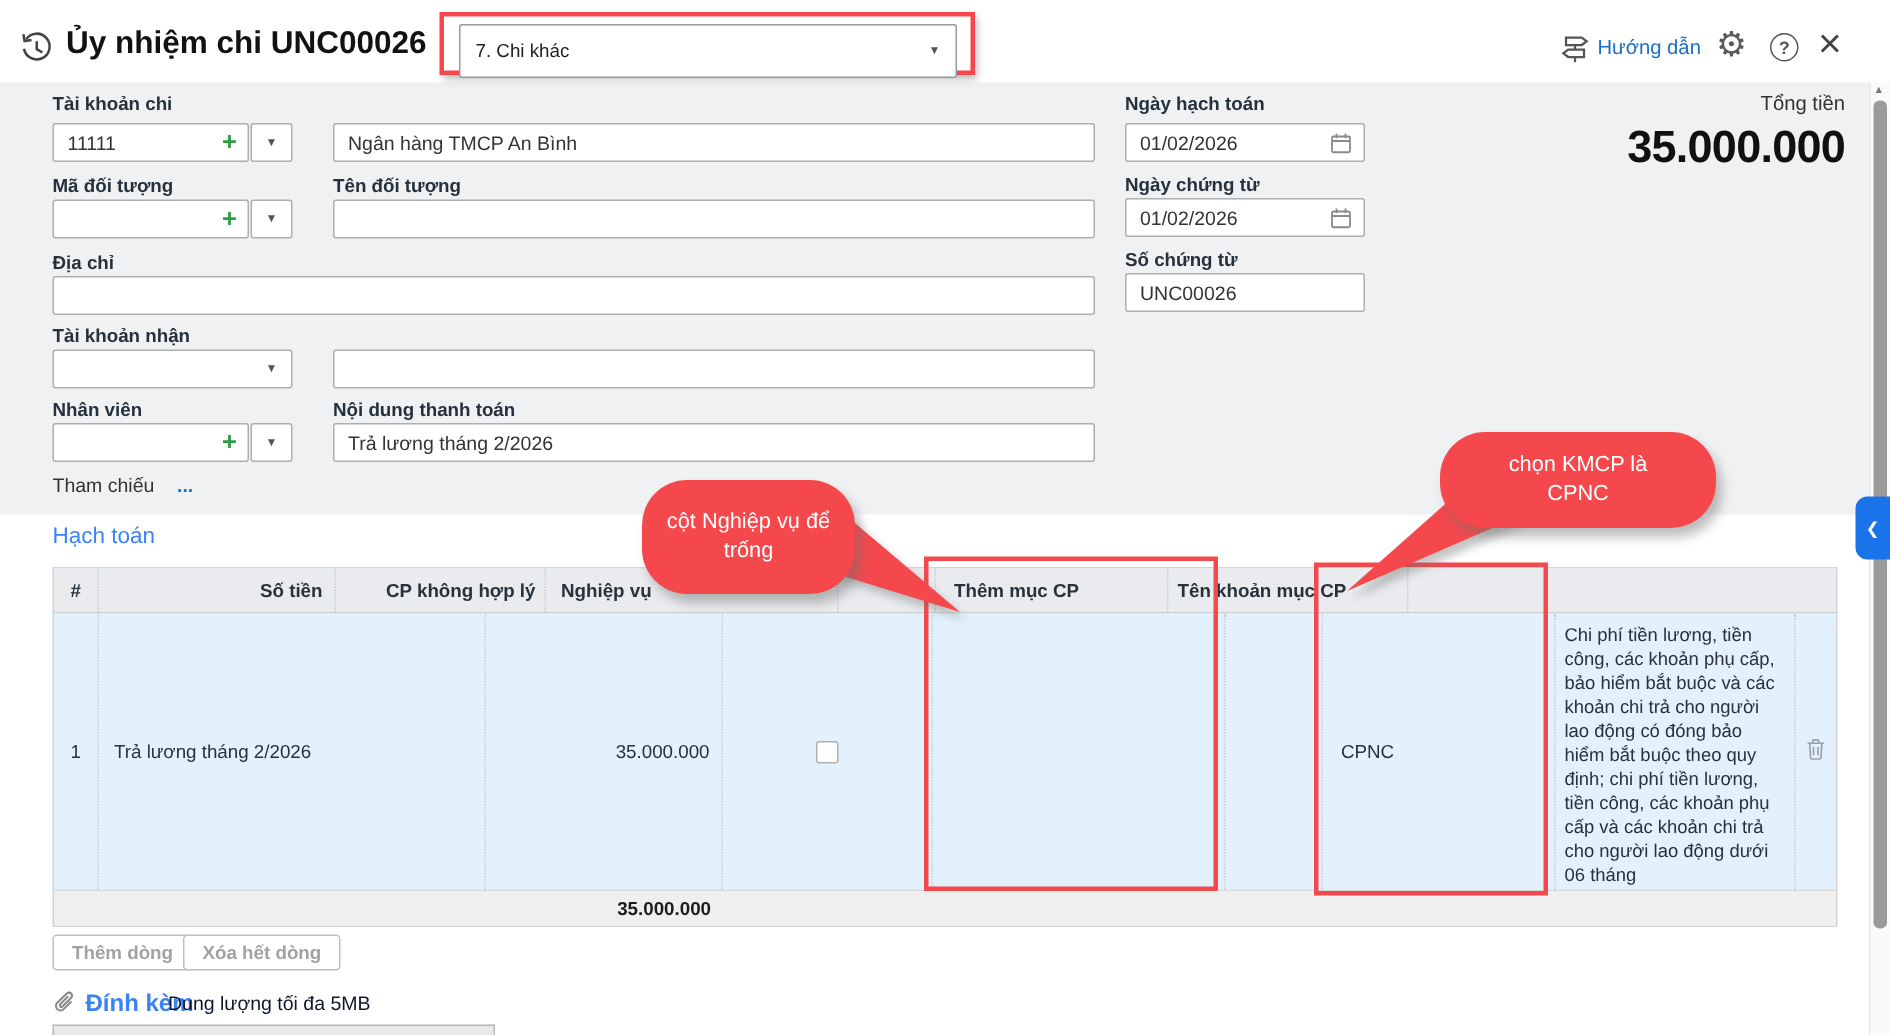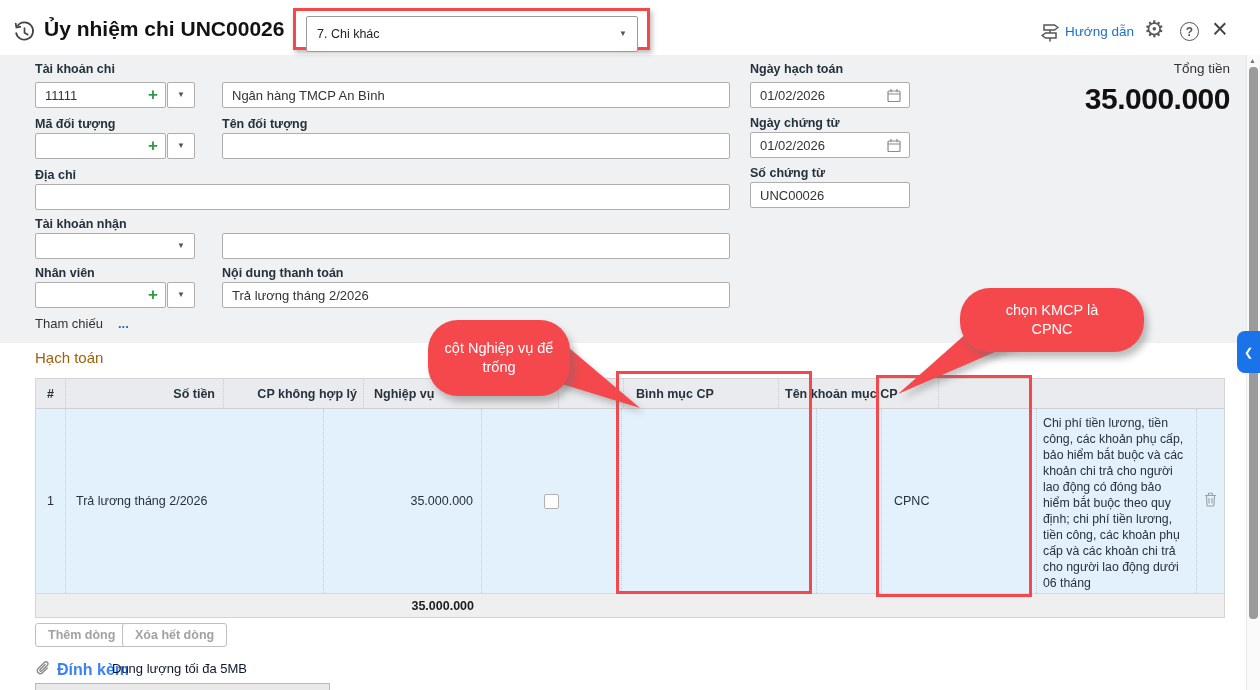--- a/index.html
+++ b/index.html
@@ -31,21 +31,21 @@
     position:absolute; left:306px; top:16px; width:332px; height:27px; background:#fff;
     border:1px solid #9a9a9a; border-radius:2px; display:flex; align-items:center;
     font-size:12.5px; color:#222; padding:17px 10px; z-index:31; cursor:pointer;
   }
   .dropdown .caret { position:absolute; right:10px; }
   .iconbtn { position:absolute; cursor:pointer; color:#555; }
   .link { color:#1b6fc5; cursor:pointer; }
   .helpcircle { width:19px; height:19px; border:1.7px solid #555; border-radius:50%;
     display:flex; align-items:center; justify-content:center; font-size:12px; font-weight:700; color:#555; }
   .bigtotal { position:absolute; right:30px; top:82px; font-size:30px; font-weight:800; color:#111; letter-spacing:-.5px; }
-  .section-title { position:absolute; left:35px; top:349px; font-size:15px; color:#a16207; }
+  .section-title { position:absolute; left:35px; top:349px; font-size:15px; color:#3b82f6; }
   .table { position:absolute; left:35px; top:378px; width:1190px; border:1px solid #d4d4d4; background:#fff; }
   .trow { display:flex; width:100%; }
   .thead { height:30px; background:#e9ebee; border-bottom:1px solid #cfcfcf; }
   .tdata { height:184px; background:#e2f1fc; }
   .tfoot { height:24px; background:#efefef; border-top:1px solid #d9d9d9; }
   .cell { display:flex; align-items:center; font-size:12.5px; color:#28323c; border-right:1px dotted #c4ccd3; overflow:hidden; }
   .cell:last-child { border-right:none; }
   .thead .cell { font-weight:700; }
   .c1{width:30px;justify-content:center;}
   .c2{width:258px;padding:0 10px;}
@@ -198,21 +198,21 @@
 
 <div class="section-title">Hạch toán</div>
 
 <div class="table">
   <div class="trow thead">
     <div class="cell c1">#</div>
     <div class="cell c3">Số tiền</div>
     <div class="cell c4">CP không hợp lý</div>
     <div class="cell c5">Nghiệp vụ</div>
     <div class="cell c6"></div>
-    <div class="cell c7">Bình mục CP</div>
+    <div class="cell c7">Thêm mục CP</div>
     <div class="cell c8">Tên khoản mục CP</div>
     <div class="cell c9"></div>
   </div>
   <div class="trow tdata">
     <div class="cell c1">1</div>
     <div class="cell c2">Trả lương tháng 2/2026</div>
     <div class="cell c3">35.000.000</div>
     <div class="cell c4" style="justify-content:center;">
       <span class="checkbox"></span>
     </div>

